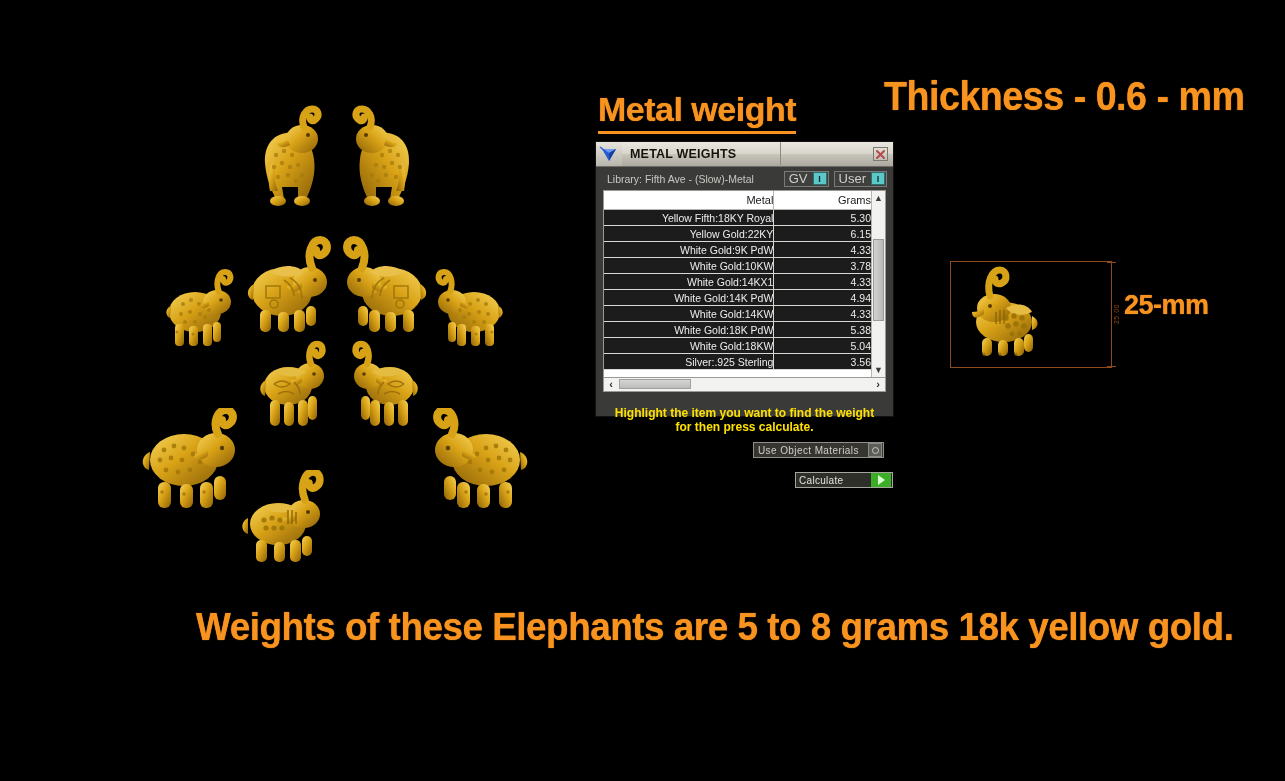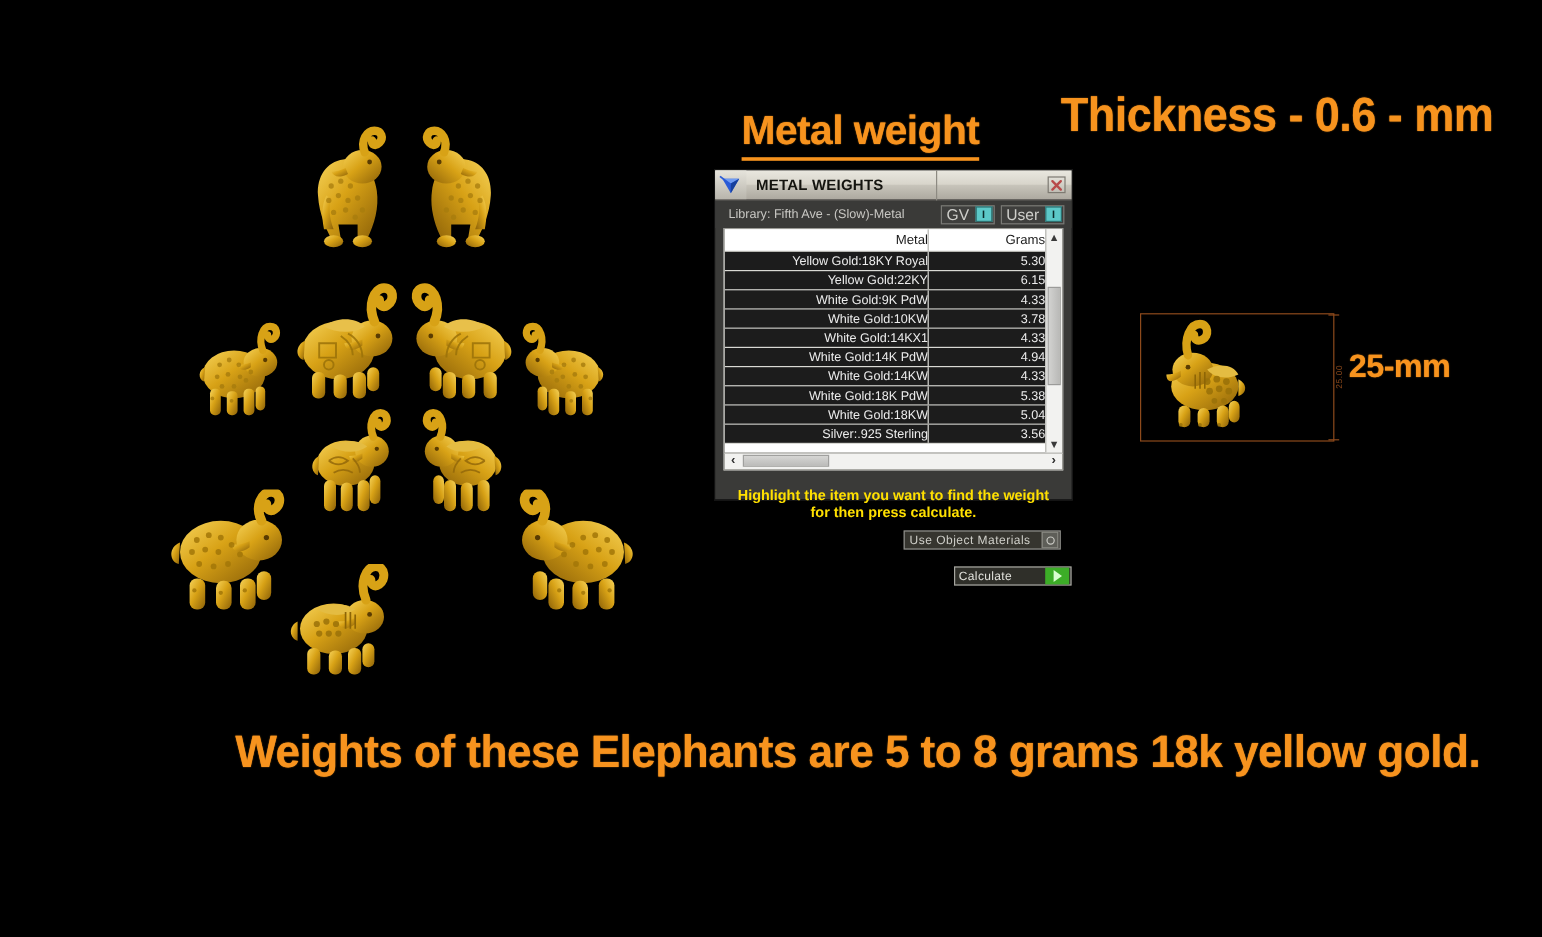--- a/index.html
+++ b/index.html
@@ -15,21 +15,21 @@
   .anno {
     position: absolute;
     color: #F7931E;
     font-weight: bold;
     font-family: "Liberation Sans", sans-serif;
     white-space: nowrap;
     letter-spacing: -0.5px;
     text-shadow: 0 0 1px #F7931E;
   }
   #anno-metal-weight {
-    left: 618px; top: 92px;
+    left: 598px; top: 92px;
     font-size: 34px;
     border-bottom: 3px solid #F7931E;
     padding-bottom: 3px;
     line-height: 1.05;
   }
   #anno-thickness {
     left: 884px; top: 74px;
     font-size: 40px;
     transform: scaleX(0.94);
     transform-origin: left top;
@@ -664,21 +664,21 @@
     </div>
 
     <div id="table-wrap">
       <div id="table-cols">
         <div id="table-head">
           <div class="th col-metal">Metal</div>
           <div class="th col-grams">Grams</div>
         </div>
         <div id="table-body">
             <div class="trow">
-              <div class="td col-metal">Yellow Gold:18KY Royal</div>
+              <div class="td col-metal">Yellow Fifth:18KY Royal</div>
               <div class="td col-grams">5.30</div>
             </div>
             <div class="trow">
               <div class="td col-metal">Yellow Gold:22KY</div>
               <div class="td col-grams">6.15</div>
             </div>
             <div class="trow">
               <div class="td col-metal">White Gold:9K PdW</div>
               <div class="td col-grams">4.33</div>
             </div>

